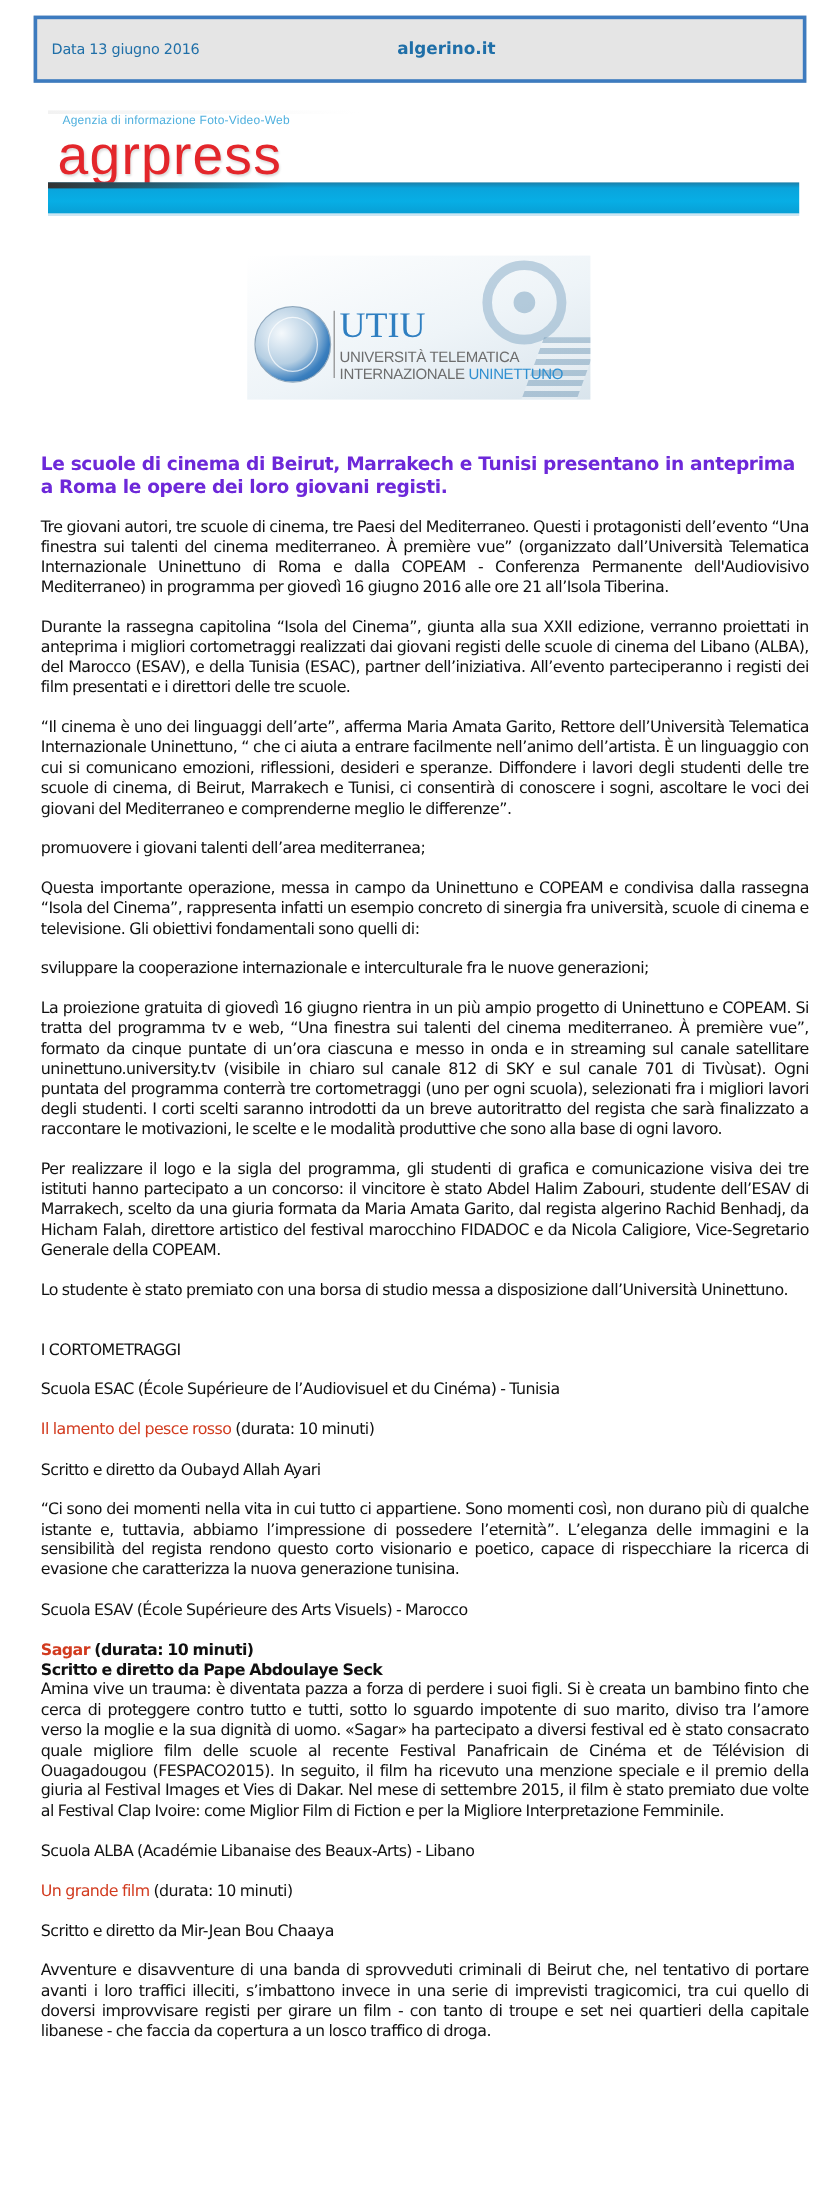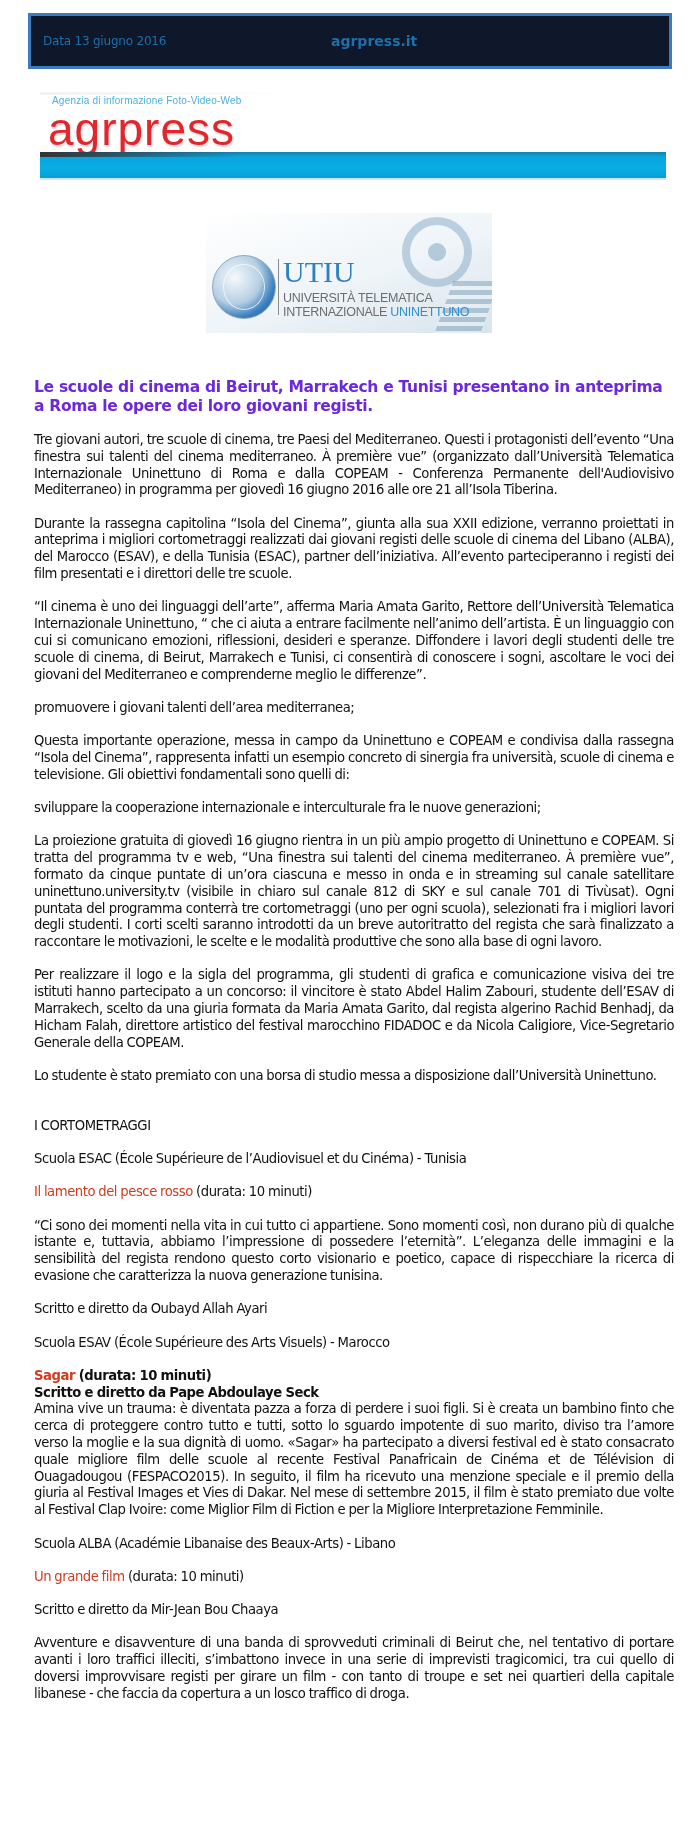--- a/index.html
+++ b/index.html
@@ -1,19 +1,19 @@
 <!DOCTYPE html>
 <html><head>
 <meta charset="utf-8">
 <style>
   html, body { margin: 0; padding: 0; background: #ffffff; }
   body { width: 700px; height: 1833px; position: relative; overflow: hidden;
          font-family: "DejaVu Sans", "Liberation Sans", sans-serif; color: #111; }
   .hdr { position: absolute; left: 28px; top: 13px; width: 644px; height: 56px;
-         border: 3px solid #3d7bbf; box-sizing: border-box; background: #0f172a; }
+         border: 3px solid #3d7bbf; box-sizing: border-box; background: #e5e5e5; }
   .hdr-date { position: absolute; left: 12px; top: 18px; font-size: 12px; color: #1f6fa8;
               font-family: "DejaVu Sans", sans-serif; letter-spacing: -0.2px; }
   .hdr-site { position: absolute; left: 300px; top: 17px; font-size: 14px; font-weight: bold; color: #1f6fa8;
               font-family: "DejaVu Sans", sans-serif; }
   .logo { position: absolute; left: 40px; top: 92px; width: 626px; height: 86px; }
   .logo-fade { position: absolute; left: 0; top: 0; width: 260px; height: 3px;
                background: linear-gradient(to right, #f2f2f2, #fff); }
   .logo-tag { position: absolute; left: 12px; top: 3px; font-size: 10px; color: #4fb0de;
               font-family: "Liberation Sans", sans-serif; letter-spacing: 0.2px; }
   .logo-word { position: absolute; left: 8px; top: 4px; font-size: 46px; color: #e3262b;
@@ -53,21 +53,21 @@
        font-family: "DejaVu Sans", sans-serif; letter-spacing: -0.45px; word-spacing: -0.5px; }
   .p.tight { margin-bottom: 0; font-weight: bold; }
   .p.gap2 { margin-bottom: 33px; }
   .film { color: #d23b1f; }
 </style>
 </head>
 <body>
 
 <div class="hdr">
   <span class="hdr-date">Data 13 giugno 2016</span>
-  <span class="hdr-site">agrpress.it</span>
+  <span class="hdr-site">algerino.it</span>
 </div>
 
 <div class="logo">
   <div class="logo-fade"></div>
   <div class="logo-tag">Agenzia di informazione Foto-Video-Web</div>
   <div class="logo-word" style="top:10px;">agrpress</div>
   <div class="logo-bar"></div>
 </div>
 
 <div class="utiu">
@@ -90,22 +90,22 @@
   <p class="p">Questa importante operazione, messa in campo da Uninettuno e COPEAM e condivisa dalla rassegna “Isola del Cinema”, rappresenta infatti un esempio concreto di sinergia fra università, scuole di cinema e televisione. Gli obiettivi fondamentali sono quelli di:</p>
   <p class="p">sviluppare la cooperazione internazionale e interculturale fra le nuove generazioni;</p>
   <p class="p">La proiezione gratuita di giovedì 16 giugno rientra in un più ampio progetto di Uninettuno e COPEAM. Si tratta del programma tv e web, “Una finestra sui talenti del cinema mediterraneo. À première vue”, formato da cinque puntate di un’ora ciascuna e messo in onda e in streaming sul canale satellitare uninettuno.university.tv (visibile in chiaro sul canale 812 di SKY e sul canale 701 di Tivùsat). Ogni puntata del programma conterrà tre cortometraggi (uno per ogni scuola), selezionati fra i migliori lavori degli studenti. I corti scelti saranno introdotti da un breve autoritratto del regista che sarà finalizzato a raccontare le motivazioni, le scelte e le modalità produttive che sono alla base di ogni lavoro.</p>
   <p class="p">Per realizzare il logo e la sigla del programma, gli studenti di grafica e comunicazione visiva dei tre istituti hanno partecipato a un concorso: il vincitore è stato Abdel Halim Zabouri, studente dell’ESAV di Marrakech, scelto da una giuria formata da Maria Amata Garito, dal regista algerino Rachid Benhadj, da Hicham Falah, direttore artistico del festival marocchino FIDADOC e da Nicola Caligiore, Vice-Segretario Generale della COPEAM.</p>
   <p class="p gap2">Lo studente è stato premiato con una borsa di studio messa a disposizione dall’Università Uninettuno.</p>
 
   <p class="p">I CORTOMETRAGGI</p>
 
   <p class="p">Scuola ESAC (École Supérieure de l’Audiovisuel et du Cinéma)  - Tunisia</p>
   <p class="p"><span class="film">Il lamento del pesce rosso</span><span> (durata: 10 minuti)</span></p>
+  <p class="p">Scritto e diretto da Oubayd Allah Ayari</p>
   <p class="p">“Ci sono dei momenti nella vita in cui tutto ci appartiene. Sono momenti così, non durano più di qualche istante e, tuttavia, abbiamo l’impressione di possedere l’eternità”. L’eleganza delle immagini e la sensibilità del regista rendono questo corto visionario e poetico, capace di rispecchiare la ricerca di evasione che caratterizza la nuova generazione tunisina.</p>
-  <p class="p">Scritto e diretto da Oubayd Allah Ayari</p>
 
   <p class="p">Scuola ESAV (École Supérieure des Arts Visuels) - Marocco</p>
   <p class="p tight"><span class="film">Sagar</span><span> (durata: 10 minuti)</span></p>
   <p class="p tight">Scritto e diretto da Pape Abdoulaye Seck</p>
   <p class="p">Amina vive un trauma: è diventata pazza a forza di perdere i suoi figli. Si è creata un bambino finto che cerca di proteggere contro tutto e tutti, sotto lo sguardo impotente di suo marito, diviso tra l’amore verso la moglie e la sua dignità di uomo. «Sagar» ha partecipato a diversi festival ed è stato consacrato quale migliore film delle scuole al recente Festival Panafricain de Cinéma et de Télévision di Ouagadougou (FESPACO2015). In seguito, il film ha ricevuto una menzione speciale e il premio della giuria al Festival Images et Vies di Dakar. Nel mese di settembre 2015, il film è stato premiato due volte al Festival Clap Ivoire: come Miglior Film di Fiction e per la Migliore Interpretazione Femminile.</p>
 
   <p class="p">Scuola ALBA (Académie Libanaise des Beaux-Arts) - Libano</p>
   <p class="p"><span class="film">Un grande film</span><span> (durata: 10 minuti)</span></p>
   <p class="p">Scritto e diretto da Mir-Jean Bou Chaaya</p>
   <p class="p">Avventure e disavventure di una banda di sprovveduti criminali di Beirut che, nel tentativo di portare avanti i loro traffici illeciti, s’imbattono invece in una serie di imprevisti tragicomici, tra cui quello di doversi improvvisare registi per girare un film - con tanto di troupe e set nei quartieri della capitale libanese - che faccia da copertura a un losco traffico di droga.</p>

